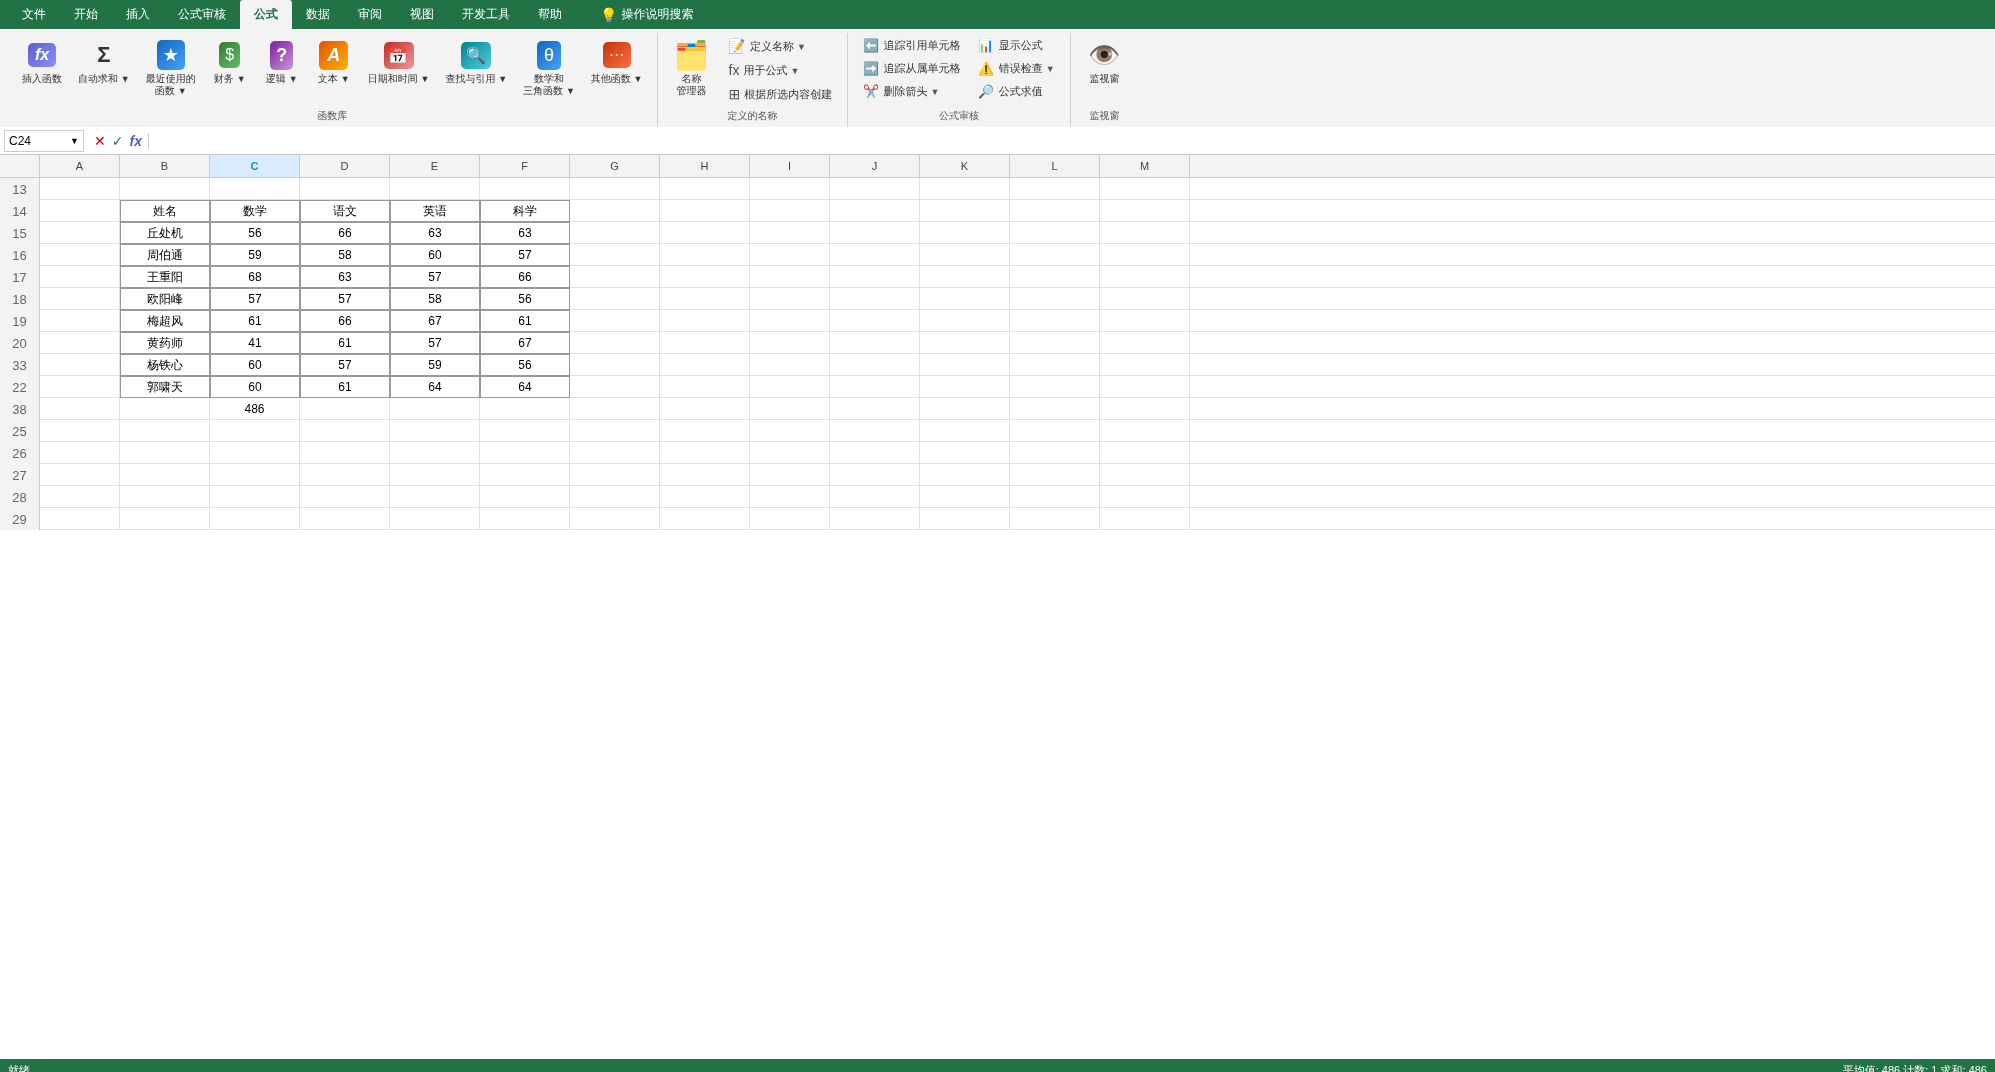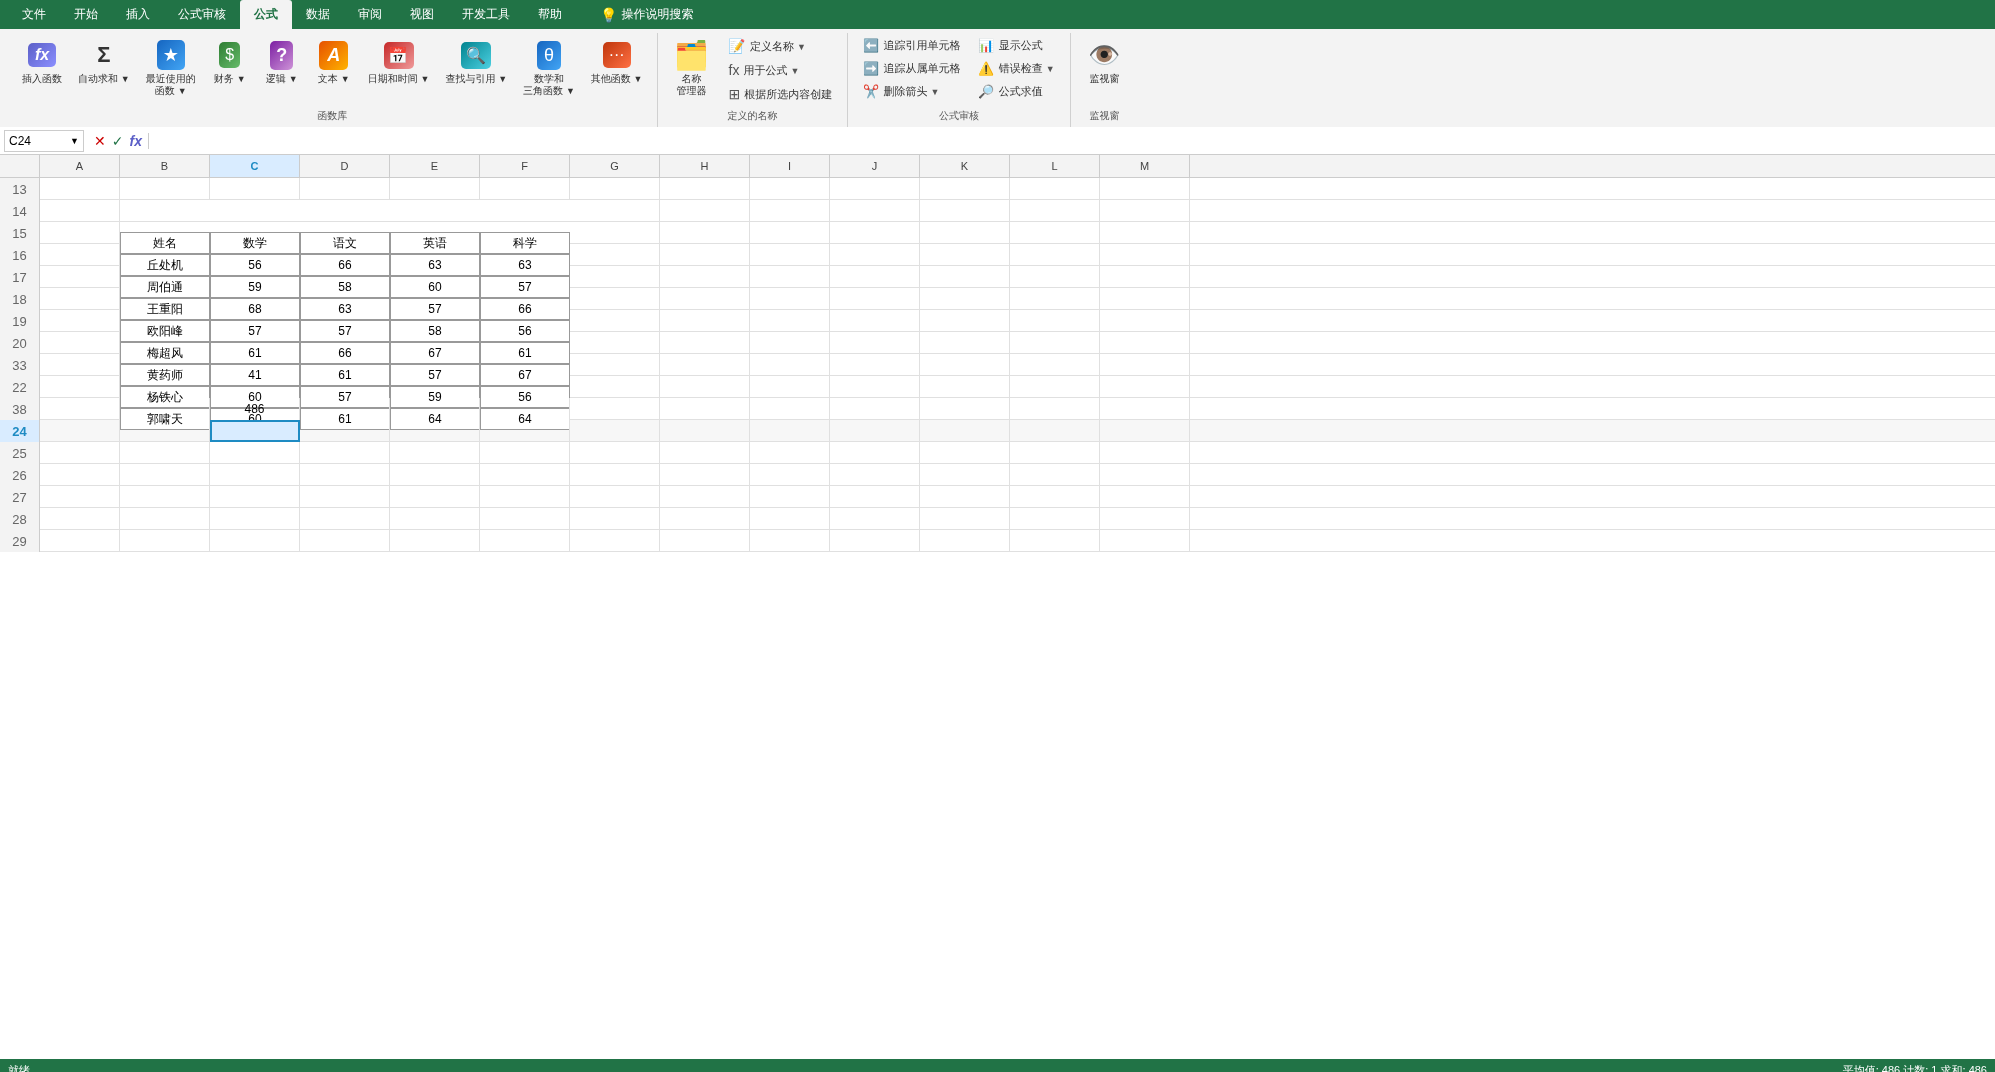--- a/index.html
+++ b/index.html
@@ -206,21 +206,21 @@
       display: flex;
       align-items: center;
       justify-content: center;
       font-size: 12px;
       padding: 0 2px;
       cursor: cell;
       overflow: hidden;
       white-space: nowrap;
     }
     .cell.selected { background: #d9ecff; outline: 2px solid #1e8bc3; outline-offset: -2px; }
-    .cell.table-cell { border: 1px solid #999; background: white; margin-top: 32px; }
+    .cell.table-cell { border: 1px solid #999; background: white; }
     .cell.header-cell { font-weight: 500; background: white; }
     .cell.data-cell { text-align: center; justify-content: center; }
 
     
     .col-a { width: 80px; min-width: 80px; }
     .col-b { width: 90px; min-width: 90px; }
     .col-c { width: 90px; min-width: 90px; }
     .col-d { width: 90px; min-width: 90px; }
     .col-e { width: 90px; min-width: 90px; }
     .col-f { width: 90px; min-width: 90px; }
@@ -633,36 +633,20 @@
       <div class="cell col-f"></div>
       <div class="cell col-g"></div>
       <div class="cell col-h"></div>
       <div class="cell col-i"></div>
       <div class="cell col-j"></div>
       <div class="cell col-k"></div>
       <div class="cell col-l"></div>
       <div class="cell col-m"></div>
     </div>
 
-    <div class="spreadsheet-row" style="background:#f7f7f7;">
-      <div class="row-num" style="background:#d9ecff;color:#1e8bc3;font-weight:bold;">24</div>
-      <div class="cell col-a"></div>
-      <div class="cell col-b"></div>
-      <div class="cell col-c selected"></div>
-      <div class="cell col-d"></div>
-      <div class="cell col-e"></div>
-      <div class="cell col-f"></div>
-      <div class="cell col-g"></div>
-      <div class="cell col-h"></div>
-      <div class="cell col-i"></div>
-      <div class="cell col-j"></div>
-      <div class="cell col-k"></div>
-      <div class="cell col-l"></div>
-      <div class="cell col-m"></div>
-    </div>
 
     <div class="spreadsheet-row">
       <div class="row-num">25</div>
       <div class="cell col-a"></div>
       <div class="cell col-b"></div>
       <div class="cell col-c"></div>
       <div class="cell col-d"></div>
       <div class="cell col-e"></div>
       <div class="cell col-f"></div>
       <div class="cell col-g"></div>

